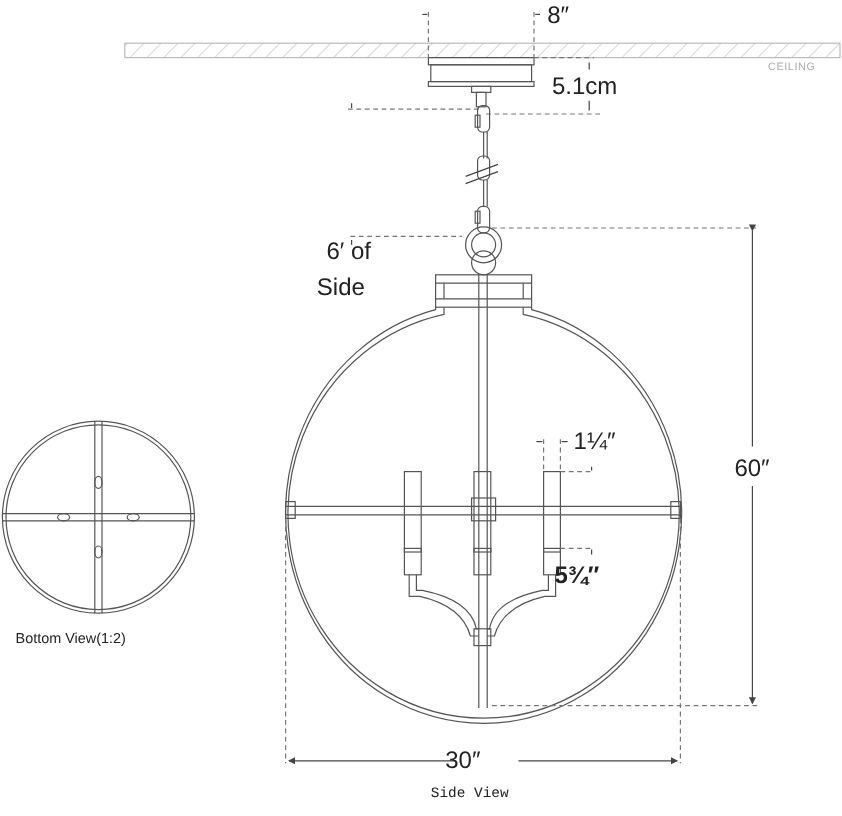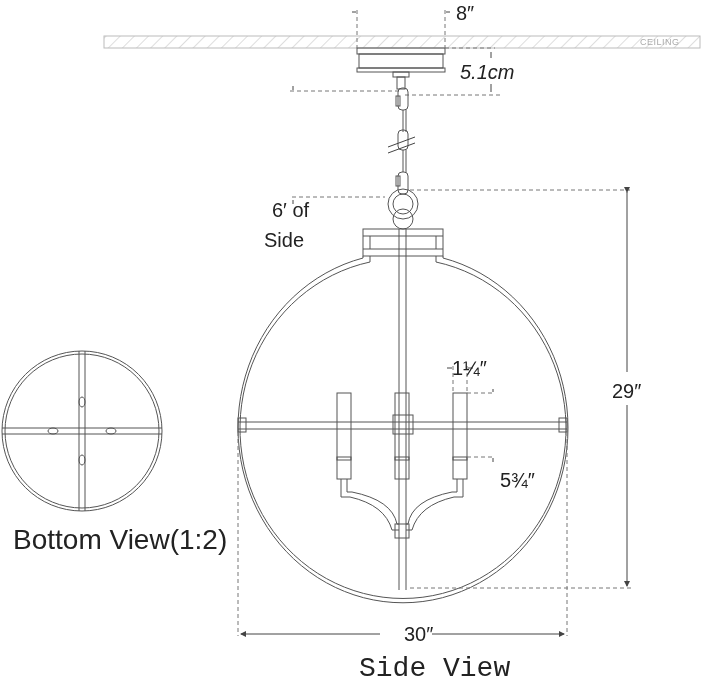--- a/index.html
+++ b/index.html
@@ -1,21 +1,21 @@
 <!DOCTYPE html>
 <html><head>
 <meta charset="utf-8">
 <style>
   html, body { margin: 0; padding: 0; background: #ffffff; }
   body { width: 702px; height: 680px; overflow: hidden; position: relative; font-family: "Liberation Sans", "DejaVu Sans", sans-serif; color: #222; }
   svg { position: absolute; left: 0; top: 0; }
   .lbl { position: absolute; white-space: nowrap; color: #222; font-family: "Liberation Sans", "DejaVu Sans", sans-serif; line-height: 1; }
   .dim { font-size: 20px; }
-  .small { font-size: 9px; color: #aaa; letter-spacing: 0.5px; }
-  .cap { font-size: 28px; text-align: center; }
+  .small { font-size: 9px; color: #aaa; letter-spacing: 0.5px; margin-top: 13px; }
+  .cap { font-size: 12px; text-align: center; }
 </style>
 </head>
 <body>
 
 <svg width="702" height="680" viewBox="0 0 702 680">
   <defs>
     <pattern id="hatch" width="10" height="10" patternUnits="userSpaceOnUse" patternTransform="rotate(45)">
       <line x1="0" y1="0" x2="0" y2="10" stroke="#bbb" stroke-width="1"></line>
     </pattern>
     <marker id="arr" markerWidth="6" markerHeight="6" refX="5" refY="3" orient="auto">
@@ -147,21 +147,21 @@
     <line x1="2" y1="434" x2="162" y2="434"></line>
     <ellipse cx="82" cy="402" rx="3" ry="5"></ellipse>
     <ellipse cx="82" cy="460" rx="3" ry="5"></ellipse>
     <ellipse cx="53" cy="431" rx="5" ry="3"></ellipse>
     <ellipse cx="111" cy="431" rx="5" ry="3"></ellipse>
   </g>
 </svg>
 
 <div class="lbl small" style="left:640px; top:38px;">CEILING</div>
 <div class="lbl dim" style="left:456px; top:3px;">8″</div>
-<div class="lbl dim" style="left:460px; top:62px;font-style:italic;">5.1cm</div>
+<div class="lbl dim" style="left:460px; top:62px;">5.1cm</div>
 <div class="lbl dim" style="left:272px; top:200px;">6′ of</div>
 <div class="lbl dim" style="left:264px; top:230px;">Side</div>
-<div class="lbl dim" style="left:452px; top:358px;">1¼″</div>
-<div class="lbl dim" style="left:500px; top:470px;">5¾″</div>
-<div class="lbl dim" style="left:612px; top:381px;">29″</div>
-<div class="lbl dim" style="left:404px; top:624px;">30″</div>
+<div class="lbl dim" style="left:478px; top:358px;">1¼″</div>
+<div class="lbl dim" style="left:462px; top:470px;font-weight:bold;">5¾″</div>
+<div class="lbl dim" style="left:612px; top:381px;">60″</div>
+<div class="lbl dim" style="left:371px; top:624px;">30″</div>
 <div class="lbl cap" style="left:359px; top:655px;font-family:Liberation Mono, monospace;">Side View</div>
 <div class="lbl cap" style="left:13px; top:526px;">Bottom View(1:2)</div>
 
 </body></html>

